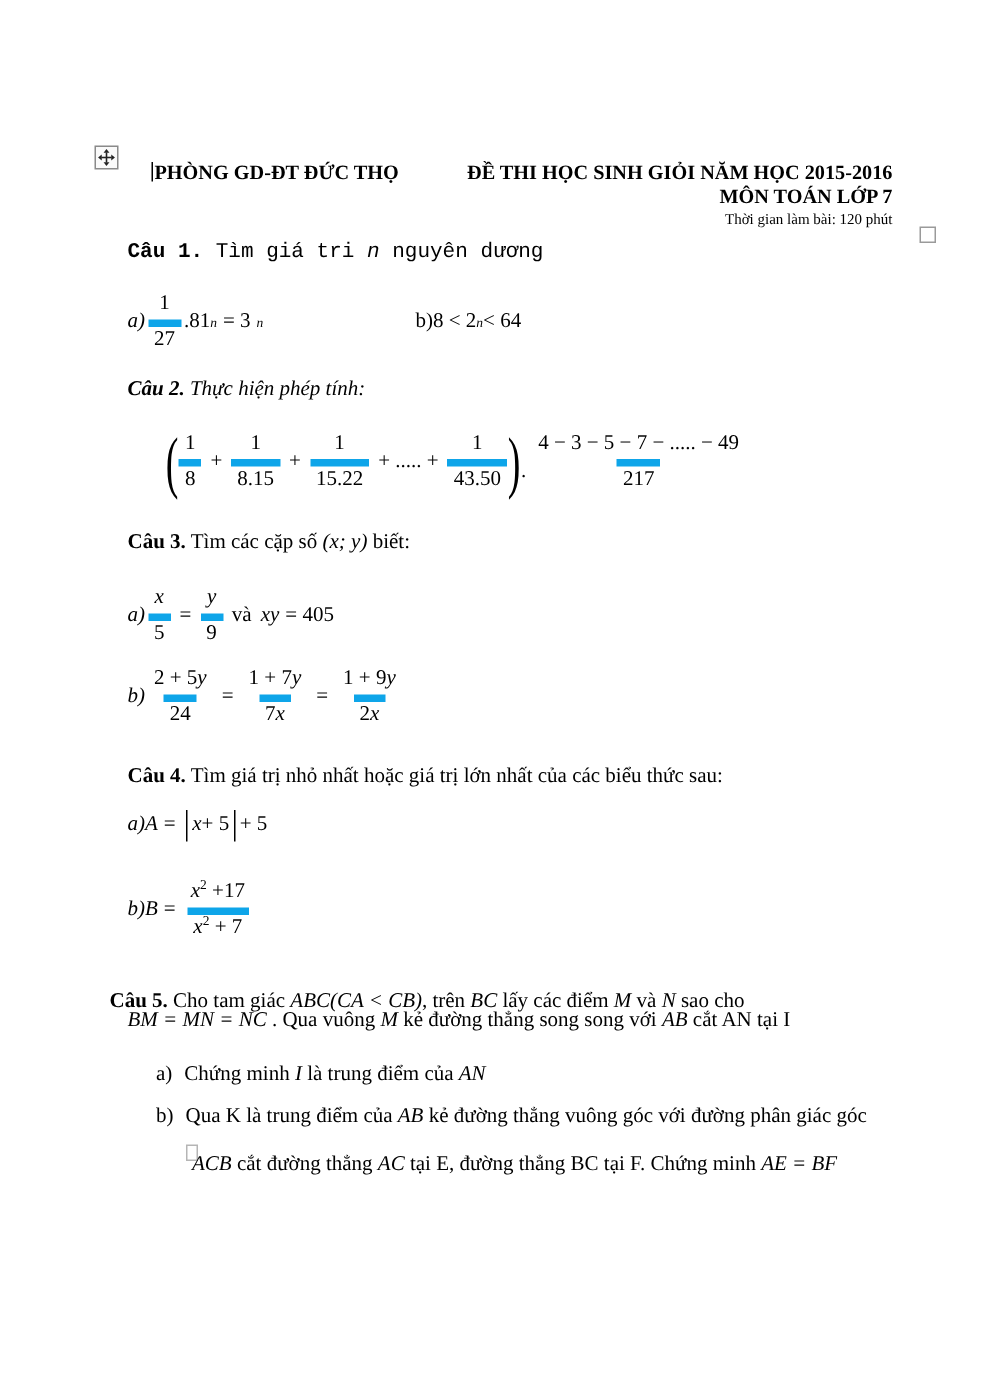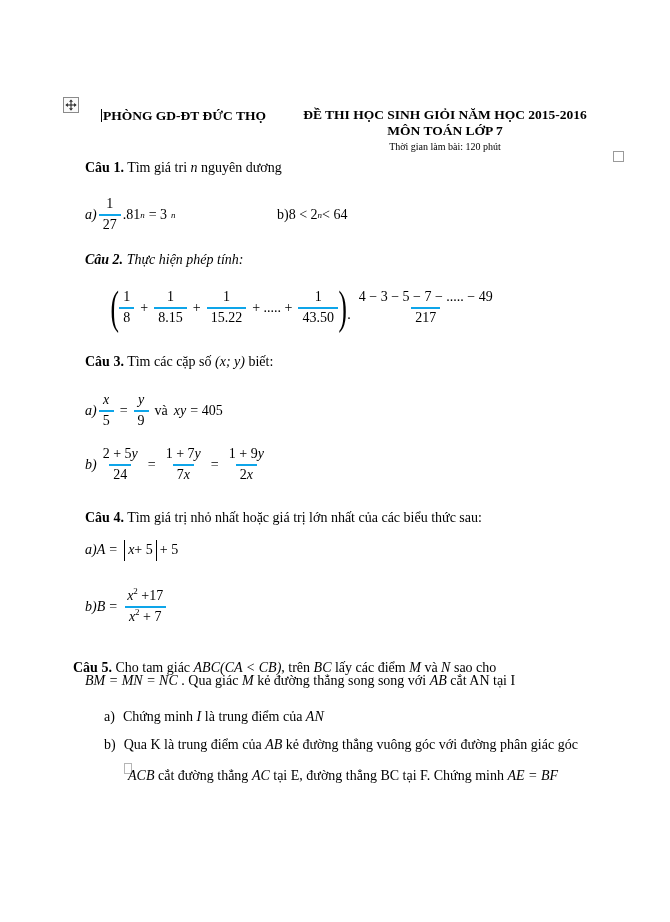--- a/index.html
+++ b/index.html
@@ -9,33 +9,33 @@
   .row{display:flex;align-items:center;}
   .b{font-weight:bold;}
   .i{font-style:italic;}
   .fs{font-size:14px;line-height:1.3;white-space:nowrap;}
   .hdr{font-size:13.5px;font-weight:bold;line-height:16px;}
   .dur{font-size:10px;line-height:15px;font-weight:normal;}
   sup{font-size:9px;line-height:0;font-style:normal;}
   sup.si{font-style:italic;}
   .frac{display:inline-flex;flex-direction:column;align-items:center;margin:0 2px;font-size:14px;line-height:1.2;}
   .frac .num{padding:0 4px 1px;white-space:nowrap;}
-  .frac .den{padding:1px 4px 0;border-top:2px solid #0ea5e9;white-space:nowrap;}
+  .frac .den{padding:1px 4px 0;border-top:5px solid #0ea5e9;white-space:nowrap;}
   .op2{margin:0 4px;}
   .bigparen{font-size:46px;line-height:44px;display:inline-block;transform:scaleX(0.55);margin:0 -5px;}
   .lowdot{transform:translateY(7px);margin:0 2px;}
   .vbar{width:1px;height:21px;background:#000;display:inline-block;margin:0 3px;}
   .move-anchor{position:absolute;left:63px;top:97px;width:16px;height:16px;border:1px solid #8a8a8a;
                background:#fafafa;box-sizing:border-box;display:flex;align-items:center;justify-content:center;}
   .checkbox{position:absolute;left:613px;top:151px;width:9px;height:9px;border:1px solid #9a9a9a;background:#fff;}
   .caret{display:inline-block;width:1px;height:13px;background:#000;vertical-align:-2px;margin-right:1px;}
   .artifact-box{display:inline-block;width:6px;height:9px;border:1px solid #b5b5b5;background:#fff;
                 vertical-align:6px;margin-right:-4px;}
   .label{margin-right:8px;}
-  .center{text-align:center;}
+  .center{text-align:right;}
 </style>
 </head>
 <body>
 
 <div class="page">
 
   <div class="move-anchor">
     <svg width="12" height="12" viewBox="0 0 16 16">
       <g fill="#222">
         <path d="M8 0.5 L10.6 3.8 L5.4 3.8 Z"></path>
@@ -53,21 +53,21 @@
   </div>
 
   <div class="abs center" style="left:295px;top:107px;width:300px;">
     <div class="hdr">ĐỀ THI HỌC SINH GIỎI NĂM HỌC 2015-2016</div>
     <div class="hdr">MÔN TOÁN LỚP 7</div>
     <div class="dur">Thời gian làm bài: 120 phút</div>
   </div>
 
   <div class="checkbox"></div>
 
-  <div class="abs fs" style="left:85px;top:159px;">
+  <div class="abs fs" style="left:85px;top:159px;font-family:Liberation Mono, monospace;">
     <span class="b">Câu 1.</span><span> Tìm giá tri </span><span class="i">n</span><span> nguyên dương</span>
   </div>
 
   <div class="abs row fs" style="left:85px;top:191px;height:48px;">
     <span class="i">a)</span>
       <span class="frac">
         <span class="num">1</span>
         <span class="den">27</span>
       </span>
       <span>.81</span>
@@ -177,21 +177,21 @@
         <span class="num"><span class="i">x</span><sup>2</sup><span> +17</span></span>
         <span class="den"><span class="i">x</span><sup>2</sup><span> + 7</span></span>
       </span>
   </div>
 
   <div class="abs fs" style="left:73px;top:645px;margin-top:14px;">
     <span class="b">Câu 5.</span><span> Cho tam giác </span><span class="i">ABC(CA &lt; CB)</span><span>, trên </span><span class="i">BC</span><span> lấy các điểm </span><span class="i">M</span><span> và </span><span class="i">N</span><span> sao cho</span>
   </div>
 
   <div class="abs fs" style="left:85px;top:672px;">
-    <span class="i">BM = MN = NC</span><span> . Qua giác </span><span class="i">M</span><span> kẻ đường thẳng song song với </span><span class="i">AB</span><span> cắt AN tại I</span>
+    <span class="i">BM = MN = NC</span><span> . Qua vuông </span><span class="i">M</span><span> kẻ đường thẳng song song với </span><span class="i">AB</span><span> cắt AN tại I</span>
   </div>
 
   <div class="abs fs" style="left:104px;top:736px;">
     <span class="label">b)</span><span>Qua K là trung điểm của </span><span class="i">AB</span><span> kẻ đường thẳng vuông góc với đường phân giác góc</span>
   </div>
 
   <div class="abs fs" style="left:104px;top:708px;">
     <span class="label">a)</span><span>Chứng minh </span><span class="i">I</span><span> là trung điểm của </span><span class="i">AN</span>
   </div>
 

